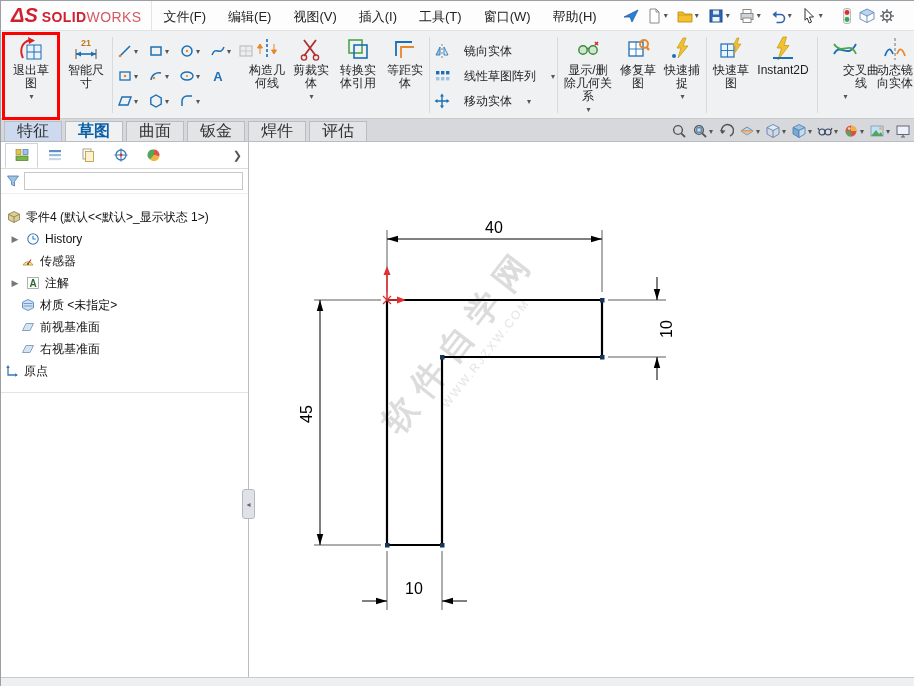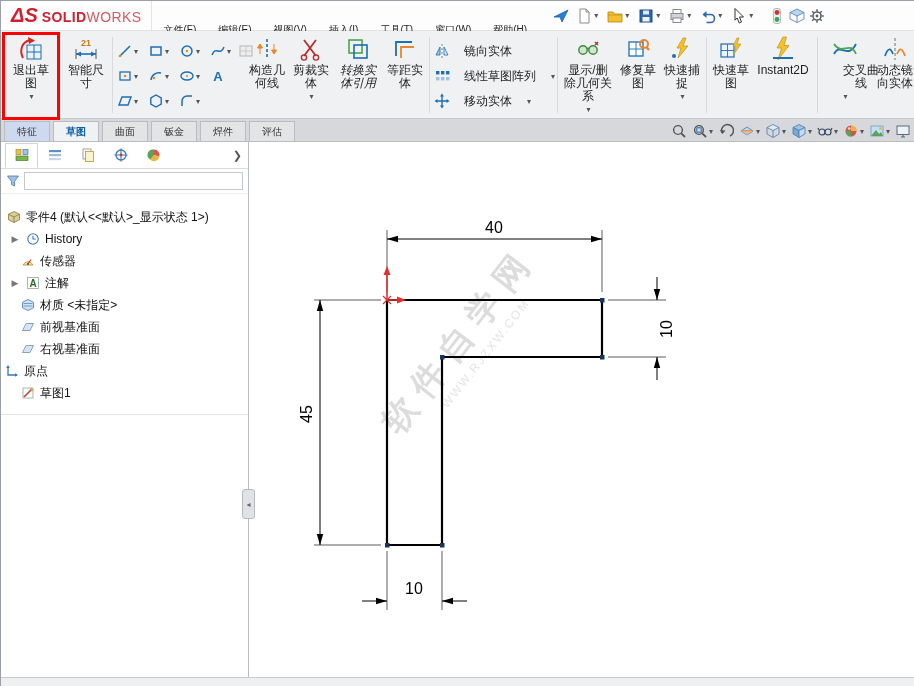--- a/index.html
+++ b/index.html
@@ -10,21 +10,21 @@
 
   
   #menubar { position:absolute; left:0; top:0; width:914px; height:30px;
     background:#fdfdfd; border-bottom:1px solid #e2e2e2; display:flex; align-items:center; }
   #logo { display:flex; align-items:baseline; padding:0 10px; min-width:150px; }
   #logo .ds { color:#cf2030; font-style:italic; font-weight:bold; font-size:20px; margin-right:4px; }
   #logo .solid { color:#cf2030; font-weight:bold; font-size:14px; letter-spacing:.4px; }
   #logo .works { color:#d45a62; font-weight:400; font-size:14px; letter-spacing:.4px; }
   #logo-sep { width:1px; height:30px; background:#e4e4e4; }
   .menus { display:flex; height:30px; align-items:center; }
-  .menu-item { padding:14px 11px; font-size:10px; color:#222; height:30px; line-height:30px; cursor:default; }
+  .menu-item { padding:1px 11px; font-size:13px; color:#222; height:30px; line-height:30px; cursor:default; }
   .tb { display:flex; align-items:center; margin-left:14px; gap:2px; }
   .tb-group { display:flex; align-items:center; padding:2px 3px; border-radius:2px; }
   .dd { font-size:8px; color:#555; margin-left:1px; }
   .ic18 { width:18px; height:18px; display:block; }
   .ic16 { width:16px; height:16px; display:block; }
   .ic14 { width:14px; height:14px; display:block; flex:none; }
 
   
   #ribbon { position:absolute; left:0; top:30px; width:914px; height:88px;
     background:#f0f1f2; border-bottom:1px solid #c9cacc; }
@@ -36,21 +36,21 @@
   .vsep { position:absolute; top:6px; width:1px; height:76px; background:#d9dadc; }
   .cell { position:absolute; height:24px; display:flex; align-items:center; padding:0 1px; }
   .stack-row { position:absolute; height:24px; display:flex; align-items:center;
     font-size:12px; color:#1f1f1f; white-space:nowrap; gap:14px; }
   #red-highlight { position:absolute; left:1px; top:31px; width:58px; height:88px;
     border:3px solid #ff0000; z-index:40; pointer-events:none; }
 
   
   #tabbar { position:absolute; left:0; top:118px; width:914px; height:23px;
     background:#d6d8db; border-bottom:1px solid #b9bcc0; display:flex; align-items:stretch; }
-  .tab { font-size:10px; padding:0 12px; display:flex; align-items:center;
+  .tab { font-size:16px; padding:0 12px; display:flex; align-items:center;
     border:1px solid #b9bcc0; border-bottom:none; margin-left:3px; margin-top:2px;
     background:#e2e4e6; color:#333; cursor:default; }
   .tab.hover { background:#ccd9ee; }
   .tab.active { background:#f0f1f2; color:#0a60a8; font-weight:bold; }
   #headsup { position:absolute; right:0; top:119px; height:22px; display:flex;
     align-items:center; gap:3px; padding-right:2px; }
   .hu { display:flex; align-items:center; padding:1px; }
 
   
   #leftpanel { position:absolute; left:0; top:141px; width:248px; height:535px;
@@ -287,21 +287,21 @@
     <div class="big-btn" style="left:290px;width:40px;">
       <svg class="ic26" viewBox="0 0 26 26">
         <path d="M6 4 L18 20 M18 4 L6 20" stroke="#b03030" stroke-width="1.8"></path>
         <circle cx="6" cy="21.5" r="2.6" fill="none" stroke="#b03030" stroke-width="1.4"></circle>
         <circle cx="18" cy="21.5" r="2.6" fill="none" stroke="#b03030" stroke-width="1.4"></circle>
       </svg>
       <span class="lbl" style="width:38px;">剪裁实体</span>
       <span class="dd">▾</span>
     </div>
 
-    <div class="big-btn" style="left:334px;width:46px;font-style:italic;">
+    <div class="big-btn" style="left:334px;width:46px;">
       <svg class="ic26" viewBox="0 0 26 26">
         <rect x="4" y="4" width="13" height="13" fill="none" stroke="#4ca64c" stroke-width="1.6"></rect>
         <rect x="9" y="9" width="13" height="13" fill="none" stroke="#1b6fb5" stroke-width="1.6"></rect>
       </svg>
       <span class="lbl" style="width:44px;">转换实体引用</span>
     </div>
 
     <div class="big-btn" style="left:384px;width:40px;">
       <svg class="ic26" viewBox="0 0 26 26">
         <path d="M4 20 V6 H20" fill="none" stroke="#1b6fb5" stroke-width="1.8"></path>
@@ -601,28 +601,20 @@
           <path d="M1.5 10.5 L5 3.5 H12.5 L9 10.5 Z" fill="#d5e4f2" stroke="#7a9ac0" stroke-width="0.9"></path>
         </svg>
         <span>右视基准面</span>
       </div>
       <div class="trow" style="padding-left:4px;">
         <svg class="ic14" viewBox="0 0 14 14">
           <path d="M3 2 V11 H12" fill="none" stroke="#3a7ab5" stroke-width="1.3"></path>
           <path d="M3 1 l1.8 3 h-3.6 Z M13 11 l-3 1.8 v-3.6 Z" fill="#3a7ab5"></path>
         </svg>
         <span>原点</span>
-      </div>
-      <div class="trow" style="padding-left:20px;">
-        <svg class="ic14" viewBox="0 0 14 14">
-          <rect x="2" y="2" width="10" height="10" fill="#fff" stroke="#9aa0a6" stroke-width="0.8"></rect>
-          <path d="M3 11 L11 3" stroke="#b5452a" stroke-width="1.6"></path>
-          <path d="M9.5 2.2 L12 4.7" stroke="#e0a23c" stroke-width="1.6"></path>
-        </svg>
-        <span>草图1</span>
       </div>
       <div class="lp-div"></div>
     </div>
   </div>
 
   <div id="split-grip">◂</div>
 
   <div id="gfx">
     <svg id="sketch-svg" width="665" height="535" viewBox="0 0 665 535">
 

